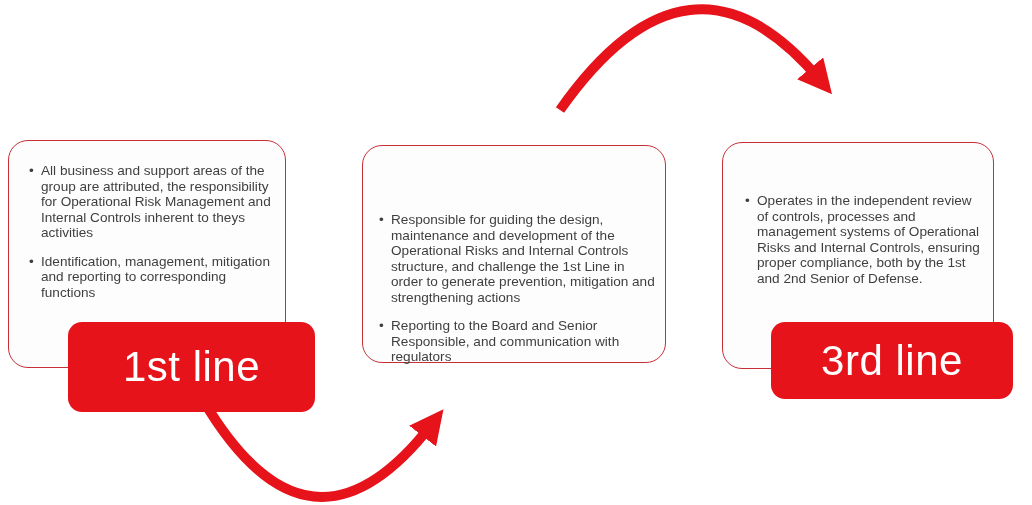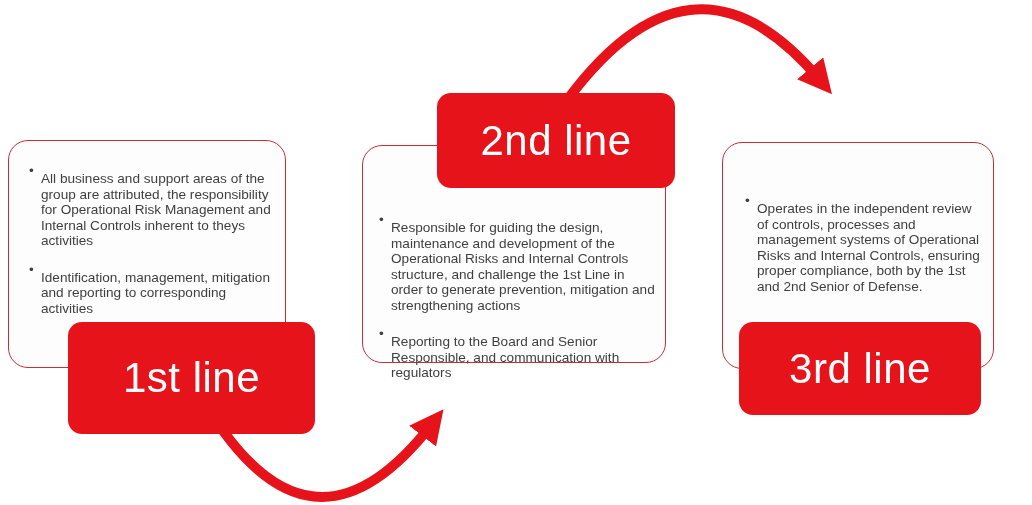--- a/index.html
+++ b/index.html
@@ -20,33 +20,33 @@
   .arrow-head{fill:var(--accent-red);}
   .defense-box{
     position:absolute;z-index:2;box-sizing:border-box;
     background:#fdfdfd;border:1.5px solid var(--box-border);
     border-radius:20px;color:var(--text);
     font-size:13.6px;line-height:15.5px;
   }
   .bullet-item{display:flex;margin-bottom:13px;}
   .bullet-item:last-child{margin-bottom:0;}
   .bullet-dot{width:12px;flex:0 0 12px;}
-  .bullet-text{flex:1;margin-top:8px;}
+  .bullet-text{flex:1;}
   .line-label{
     position:absolute;z-index:3;background:var(--accent-red);
     border-radius:14px;color:var(--label-text);
     display:flex;align-items:center;justify-content:center;
     font-size:42px;letter-spacing:0.5px;
   }
   #box-1{left:8px;top:140px;width:278px;height:228px;padding:22px 12px 10px 20px;}
   #box-2{left:362px;top:145px;width:304px;height:218px;padding:66px 8px 8px 16px;}
   #box-3{left:722px;top:142px;width:272px;height:227px;padding:50px 8px 8px 22px;}
-  #label-1{left:68px;top:322px;width:247px;height:112px;}
+  #label-1{left:68px;top:322px;width:247px;height:90px;}
   #label-2{left:437px;top:93px;width:238px;height:95px;}
-  #label-3{left:739px;top:322px;width:242px;height:93px;}
+  #label-3{left:771px;top:322px;width:242px;height:77px;}
 </style>
 </head>
 <body>
 
 <div class="stage">
 
   <svg class="arrows-layer" width="1032" height="505" viewBox="0 0 1032 505">
     <defs>
       <marker id="ah" viewBox="0 0 10 10" refX="4.5" refY="5" markerWidth="3.4" markerHeight="3.4" orient="auto-start-reverse">
         <path class="arrow-head" d="M0,0 L10,5 L0,10 Z"></path>
@@ -56,21 +56,21 @@
     <path class="arrow-path" d="M 560 110 Q 690 -75 820 80" marker-end="url(#ah)"></path>
   </svg>
 
   <div class="defense-box" id="box-1">
     <div class="bullet-item">
       <span class="bullet-dot">•</span>
       <span class="bullet-text">All business and support areas of the group are attributed, the responsibility for Operational Risk Management and Internal Controls inherent to theys activities</span>
     </div>
     <div class="bullet-item">
       <span class="bullet-dot">•</span>
-      <span class="bullet-text">Identification, management, mitigation and reporting to corresponding activities</span>
+      <span class="bullet-text">Identification, management, mitigation and reporting to corresponding functions</span>
     </div>
   </div>
 
   <div class="defense-box" id="box-2">
     <div class="bullet-item">
       <span class="bullet-dot">•</span>
       <span class="bullet-text">Responsible for guiding the design, maintenance and development of the Operational Risks and Internal Controls structure, and challenge the 1st Line in order to generate prevention, mitigation and strengthening actions</span>
     </div>
     <div class="bullet-item">
       <span class="bullet-dot">•</span>
@@ -79,16 +79,15 @@
   </div>
 
   <div class="defense-box" id="box-3">
     <div class="bullet-item">
       <span class="bullet-dot">•</span>
       <span class="bullet-text">Operates in the independent review of controls, processes and management systems of Operational Risks and Internal Controls, ensuring proper compliance, both by the 1st and 2nd Senior of Defense.</span>
     </div>
   </div>
 
   <div class="line-label" id="label-1">1st line</div>
-  <div class="line-label" id="label-2">2nd line</div>
   <div class="line-label" id="label-3">3rd line</div>
 
 </div>
 
 </body></html>

